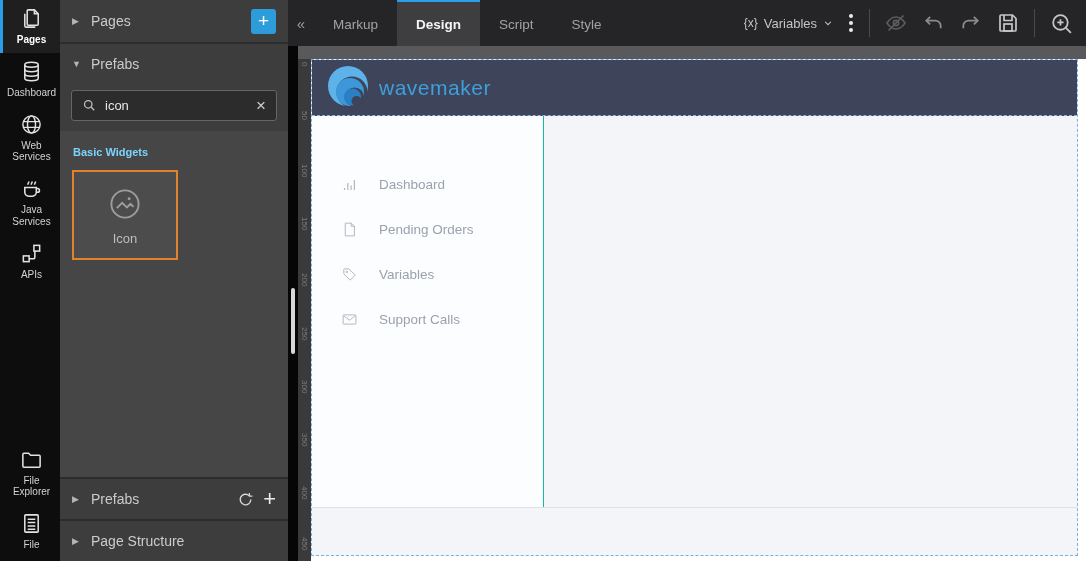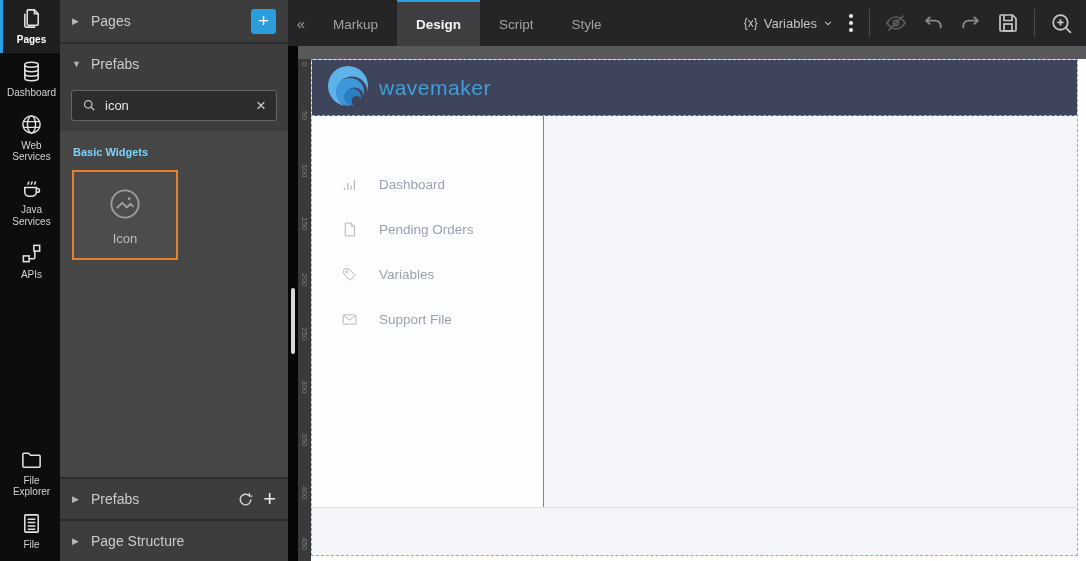--- a/index.html
+++ b/index.html
@@ -341,19 +341,19 @@
           </span>
         <span class="nav-label">Variables</span>
       </div>
       <div class="nav-item">
         <span>
             <svg width="17" height="17" viewBox="0 0 24 24" fill="none" stroke-width="1.4">
               <rect x="3" y="5.5" width="18" height="13" rx="1"></rect>
               <path d="M3.5 6.5l8.5 6.5 8.5-6.5"></path>
             </svg>
           </span>
-        <span class="nav-label">Support File</span>
+        <span class="nav-label">Support Calls</span>
       </div>
     </div>
     <div id="app-content"></div>
   </div>
   <div id="app-footer"></div>
 </div>
 
 </body></html>

